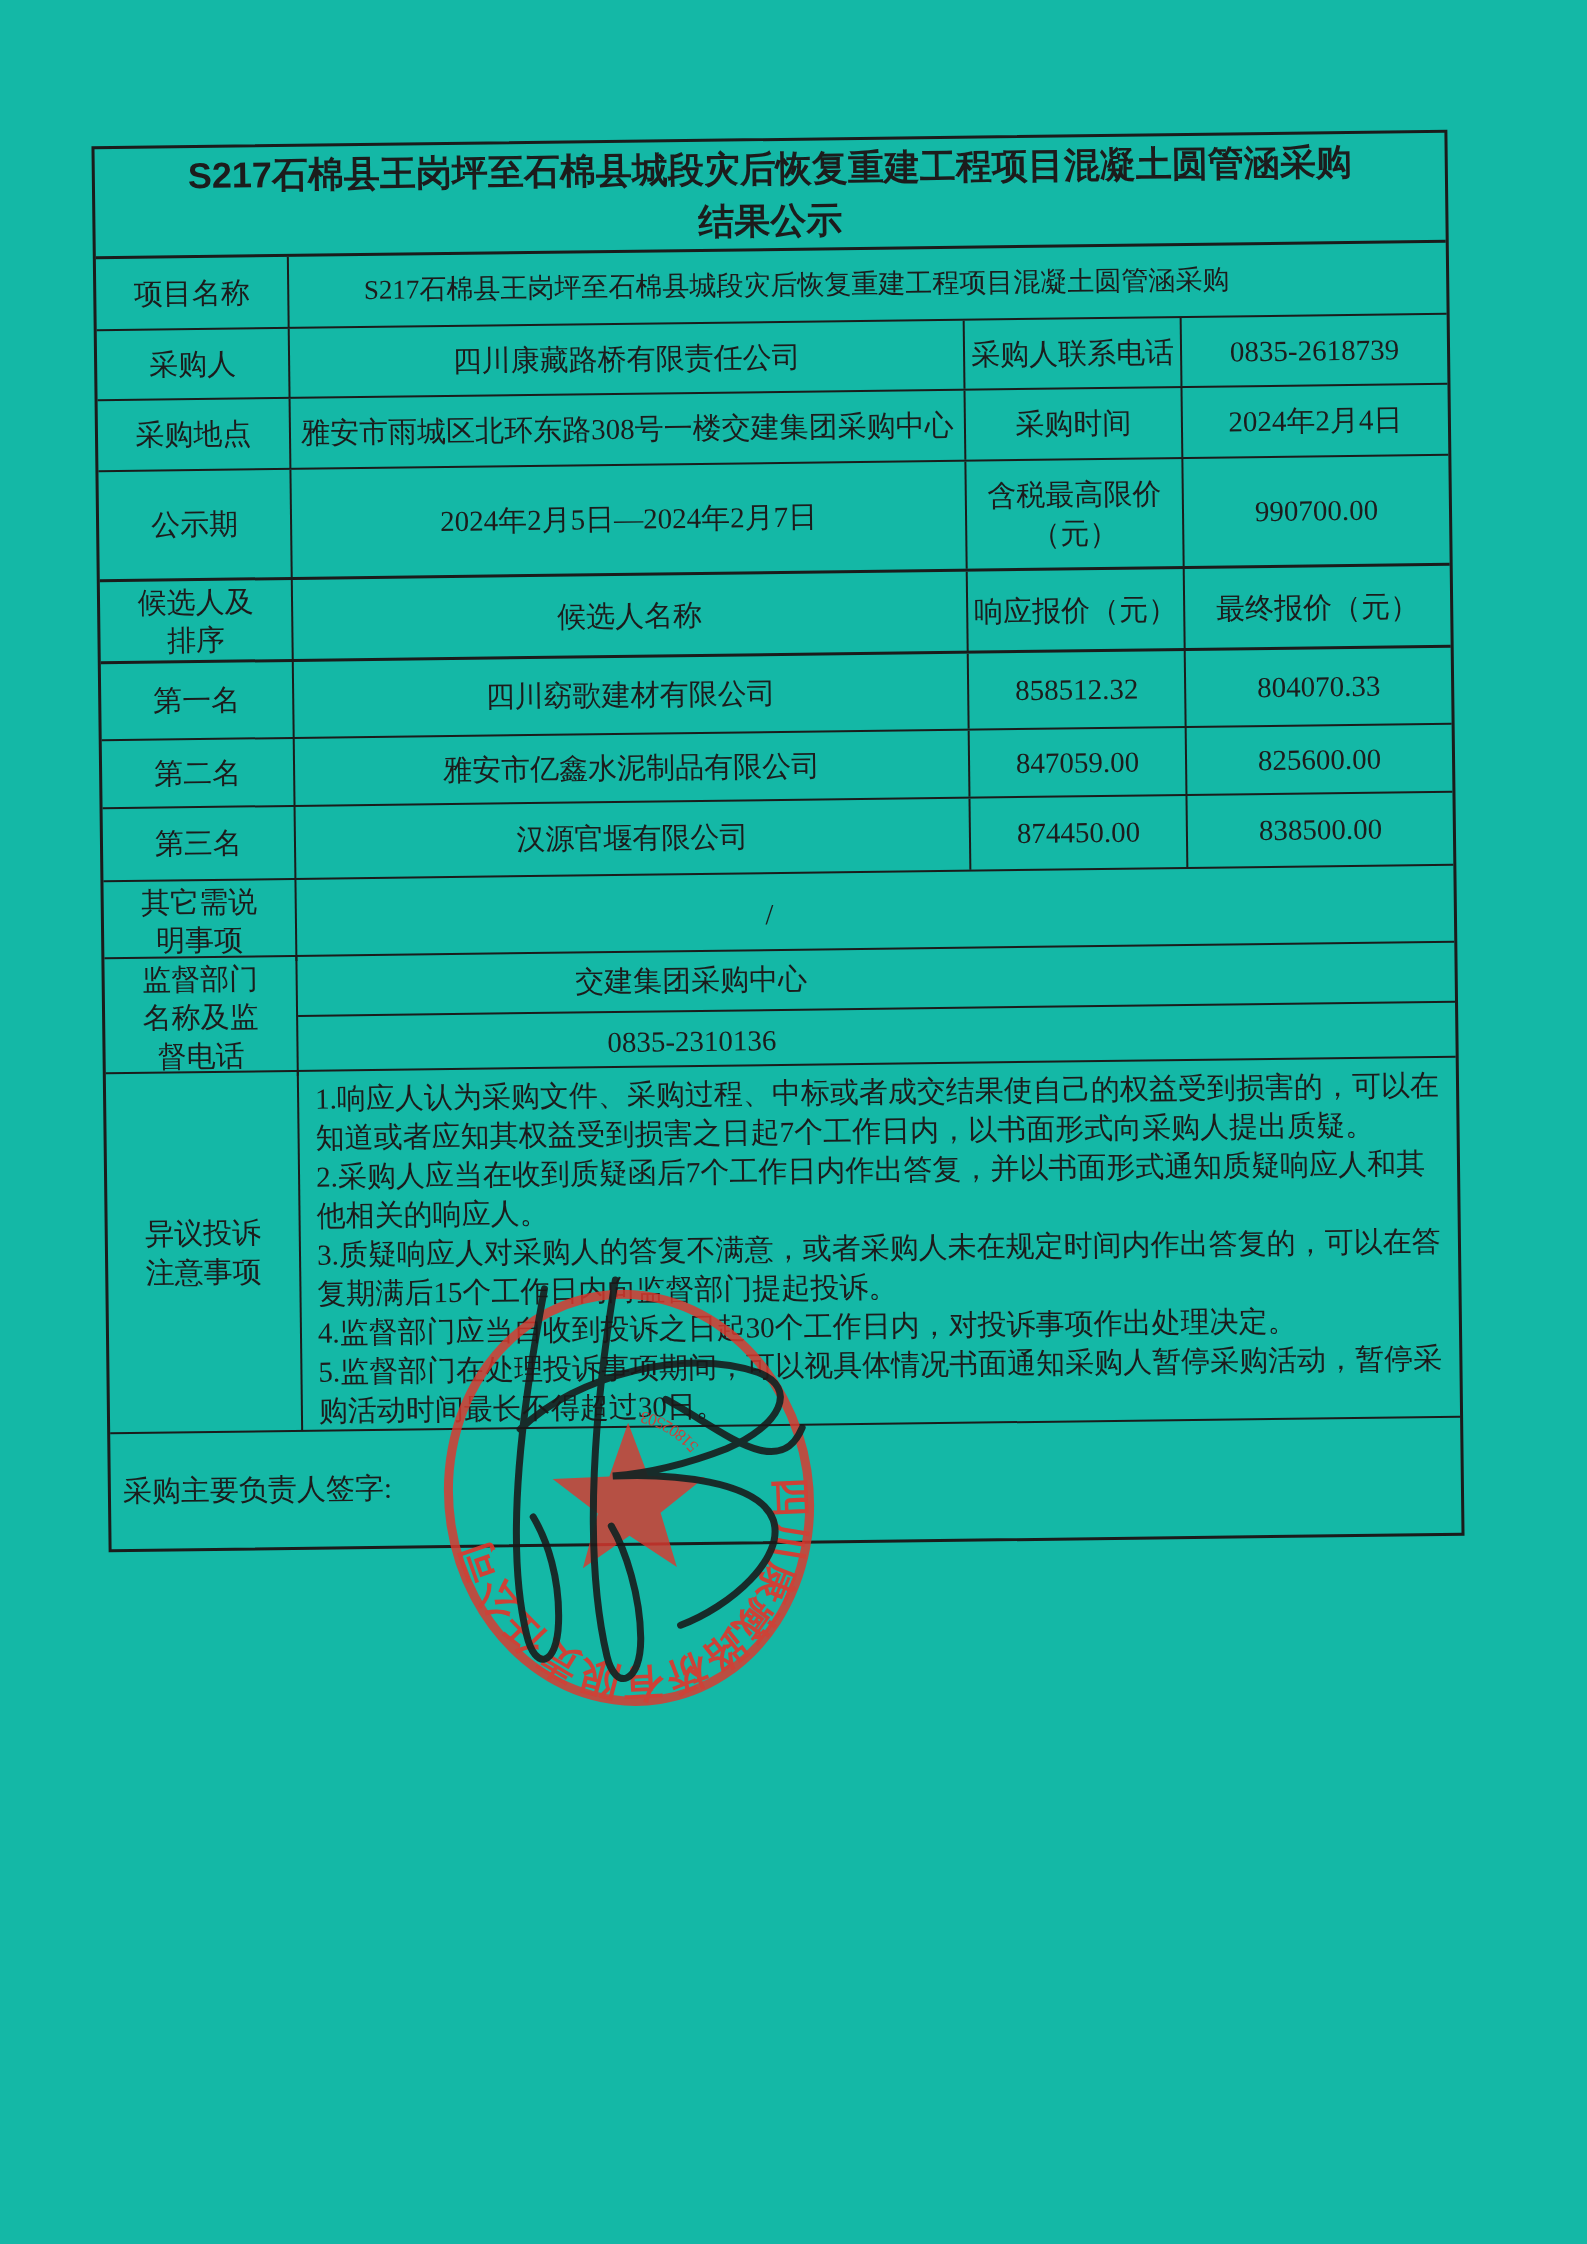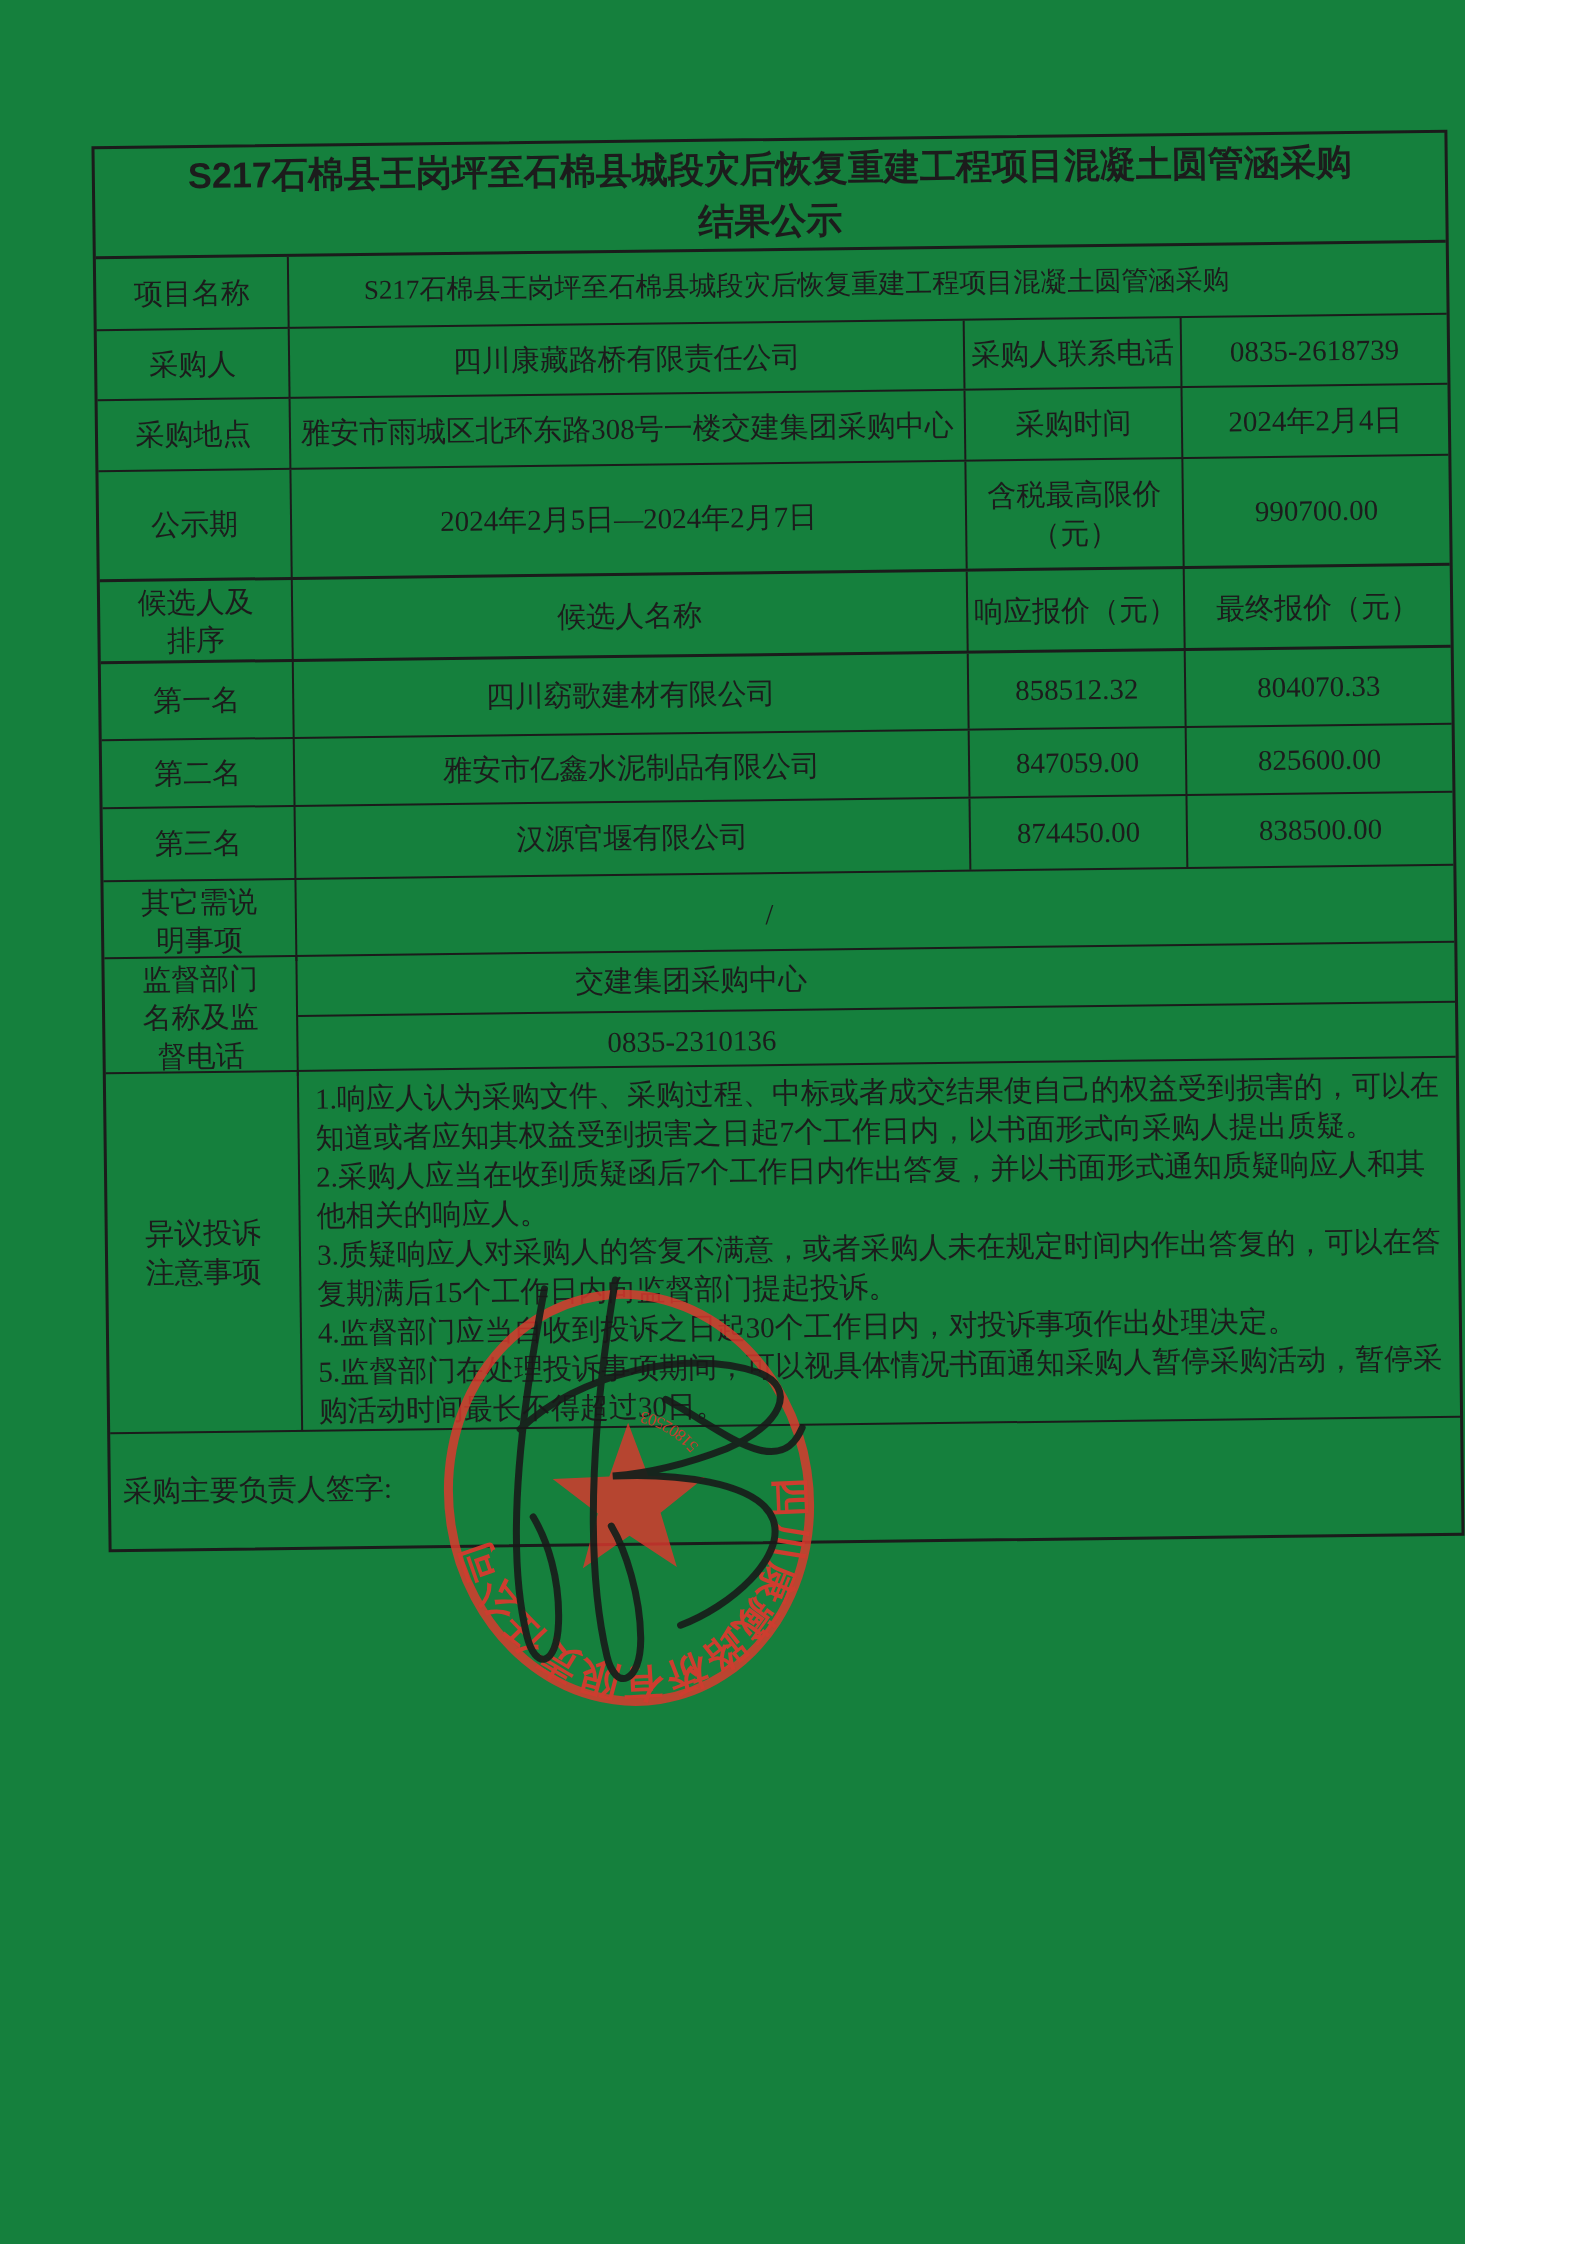--- a/index.html
+++ b/index.html
@@ -2,21 +2,21 @@
 <html><head>
 <meta charset="utf-8">
 <style>
   * { box-sizing: border-box; }
   html,body { margin:0; padding:0; }
   body {
     width:1587px; height:2244px; background:#ffffff;
     font-family:"Liberation Serif","DejaVu Serif",serif;
     color:#1c1c1c;
   }
-  .page { position:relative; width:1465px; height:2244px; background:#15803d; overflow:hidden; }
+  .page { position:relative; width:1587px; height:2244px; background:#14b8a6; overflow:hidden; }
   .doc {
     position:absolute; left:100px; top:138px; width:1356px;
     border:3px solid #1b1b1b; background:transparent;
     transform:rotate(-0.7deg); transform-origin:50% 50%;
   }
   .row { display:grid; grid-template-columns:193px 675px 217px 1fr; border-bottom:2px solid #1b1b1b; position:relative; }
   .row:last-child { border-bottom:none; }
   .rt{height:110px; border-bottom-width:3px;}
   .r1{height:72px} .r2{height:70px} .r3{height:71px}
   .r4{height:110px; border-bottom-width:3px;}

